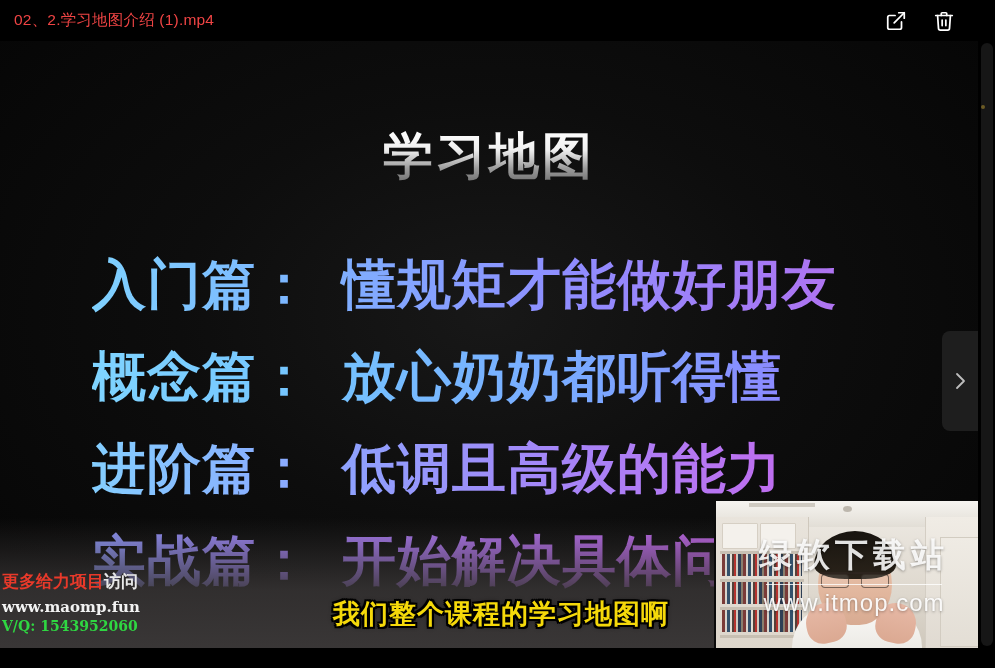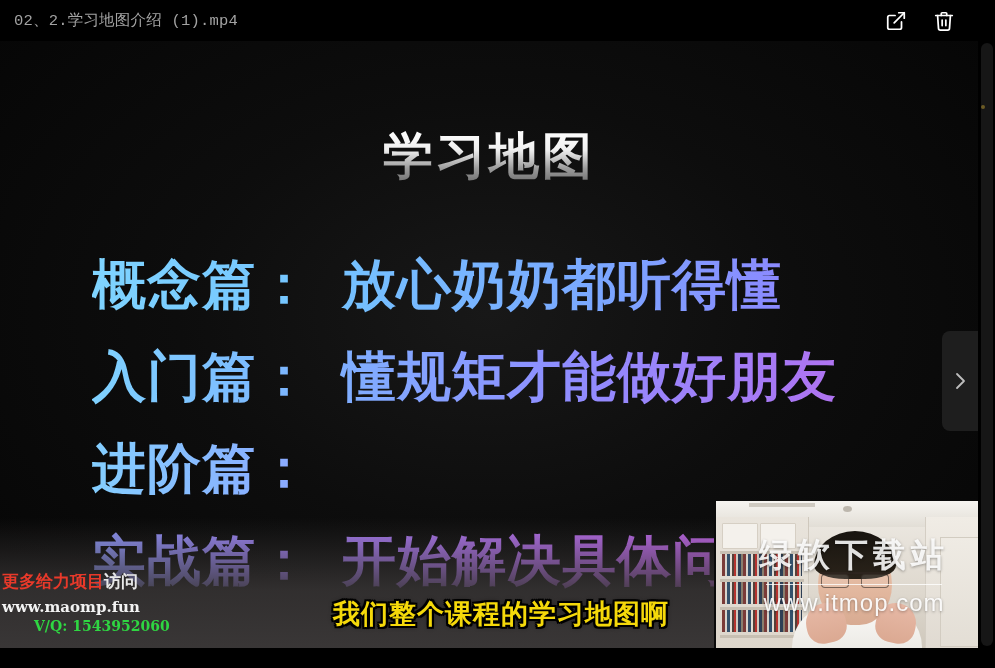--- a/index.html
+++ b/index.html
@@ -27,25 +27,25 @@
     width: 995px;
     height: 41px;
     background: #000000;
     display: flex;
     align-items: center;
     box-sizing: border-box;
     padding: 0 14px 0 14px;
     z-index: 40;
   }
   .titlebar-title {
-    color: #a3a3a3;
+    color: #ef4444;
     font-size: 15.5px;
     letter-spacing: 0.2px;
     white-space: nowrap;
-    font-family: Liberation Mono, monospace;
+    font-family: Liberation Sans, sans-serif;
   }
   .titlebar-actions {
     margin-left: auto;
     display: flex;
     align-items: center;
     gap: 26px;
     padding-right: 26px;
   }
   .tb-icon {
     width: 22px;
@@ -170,21 +170,20 @@
     font-size: 15px;
     color: #f2f2f2;
     white-space: nowrap;
     margin-top: 6px;
   }
   .wm-left .wm-row3 {
     font-size: 14px;
     color: #2fd642;
     white-space: nowrap;
     margin-top: 2px;
-    margin-left: 32px;
   }
 
   
   .webcam {
     position: absolute;
     left: 714px;
     top: 460px;
     width: 264px;
     height: 148px;
     overflow: hidden;
@@ -428,32 +427,33 @@
     </div>
   </div>
 
   <div class="video-stage">
     <div class="stage-inner">
 
       <div class="slide-title">学习地图</div>
 
       <div class="slide-lines">
 
+        <div class="slide-line line-1">
+          <span class="seg-label">入门篇：</span>
+          <span class="seg-body">懂规矩才能做好朋友</span>
+        </div>
+
         <div class="slide-line line-0">
           <span class="seg-label">概念篇：</span>
           <span class="seg-body">放心奶奶都听得懂</span>
         </div>
 
-        <div class="slide-line line-1">
-          <span class="seg-label">入门篇：</span>
-          <span class="seg-body">懂规矩才能做好朋友</span>
-        </div>
-
         <div class="slide-line line-2">
           <span class="seg-label">进阶篇：</span>
+          <span class="seg-body">低调且高级的能力</span>
         </div>
 
         <div class="slide-line line-3">
           <span class="seg-label">实战篇：</span>
           <span class="seg-body">开始解决具体问题</span>
         </div>
 
       </div>
 
       <div class="stage-band"></div>

